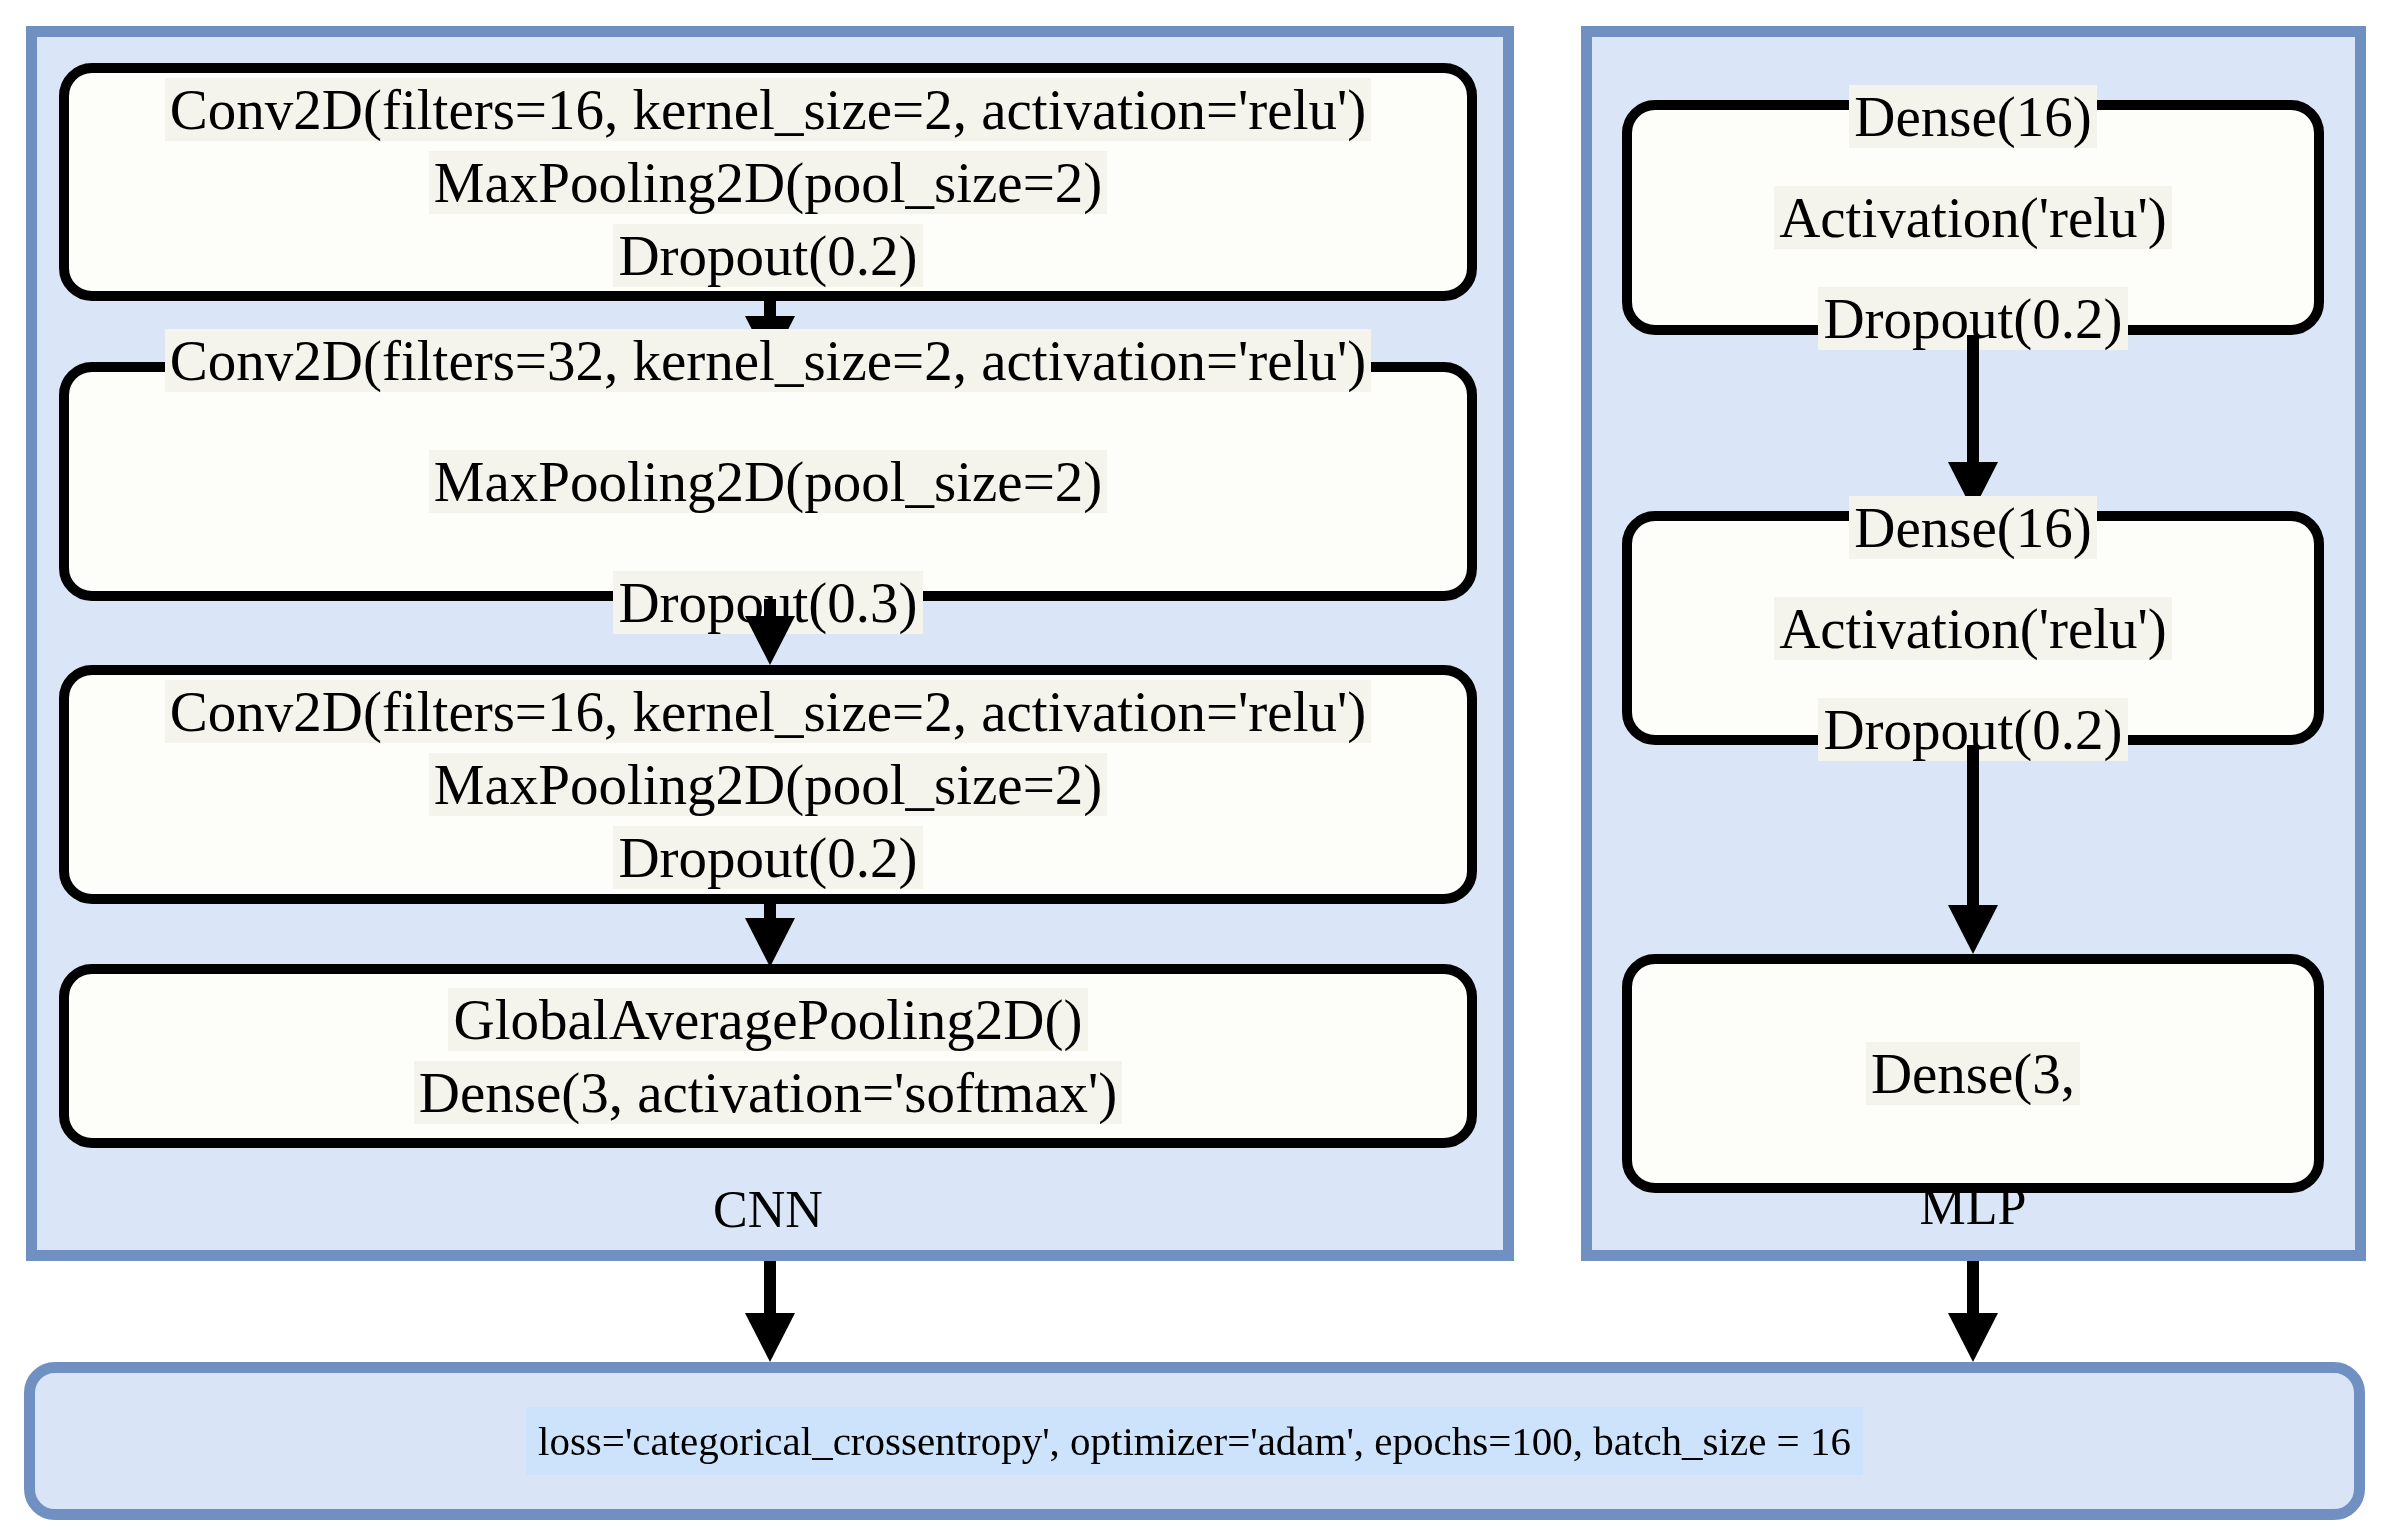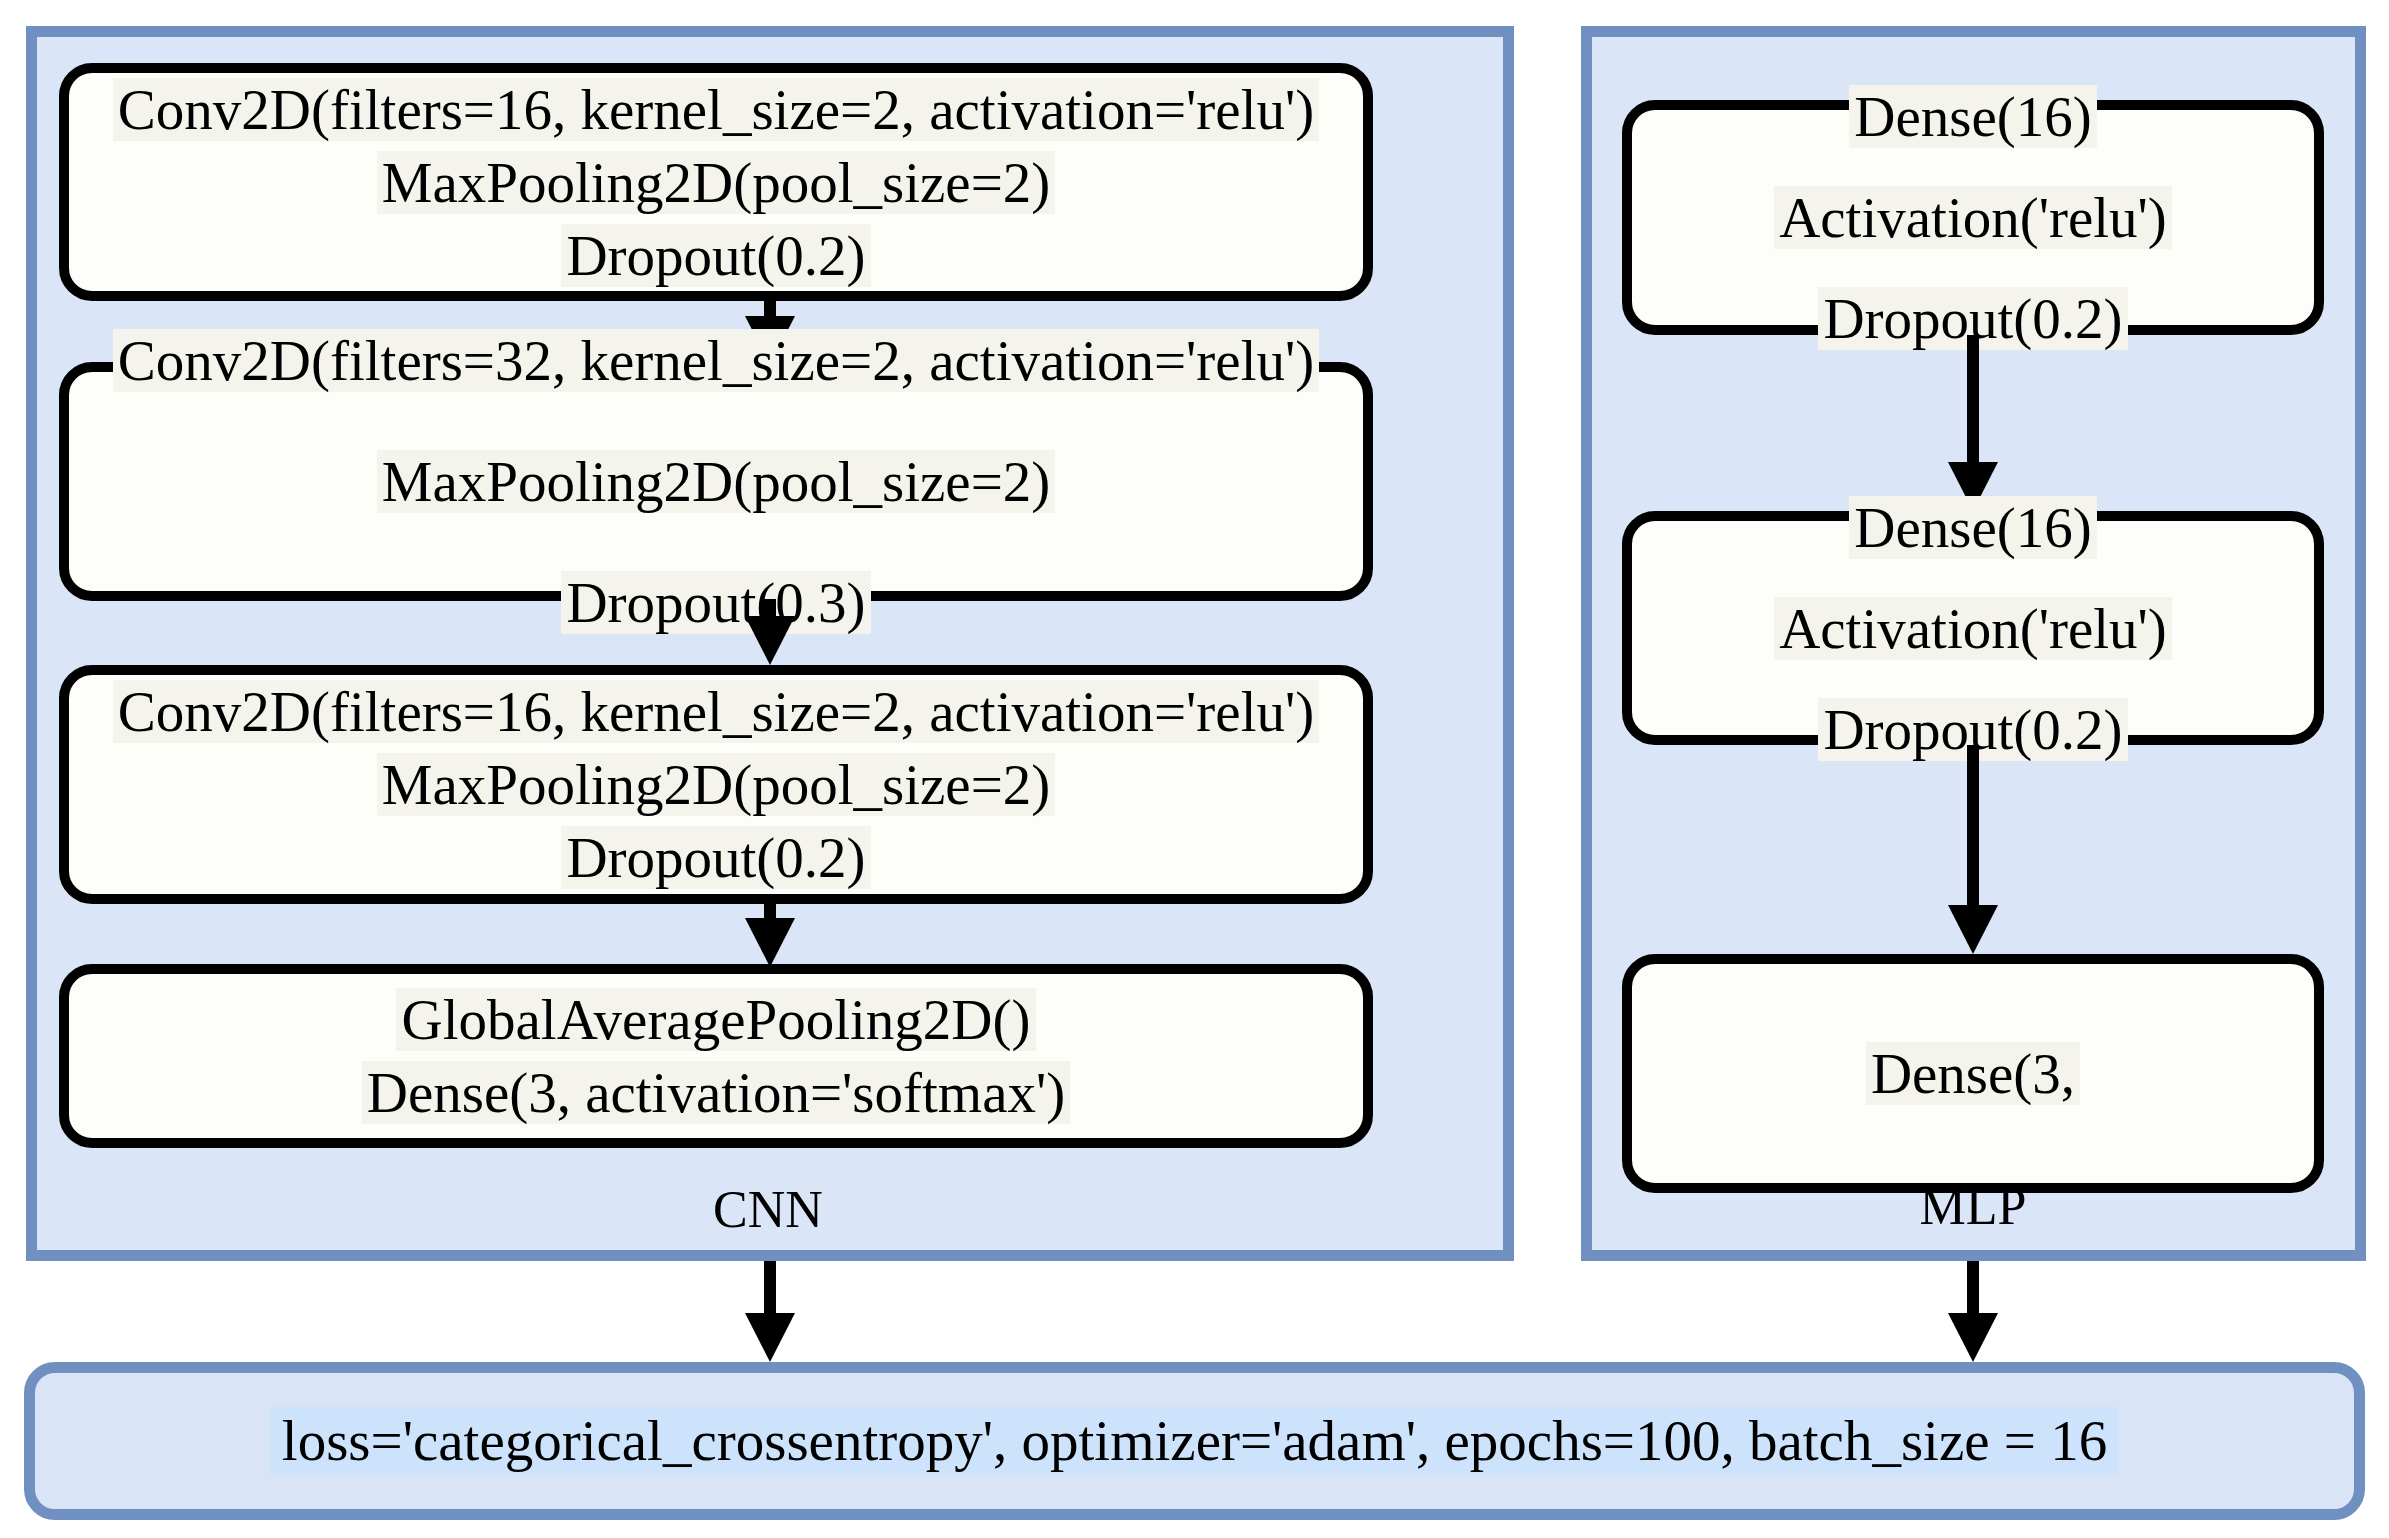--- a/index.html
+++ b/index.html
@@ -26,21 +26,21 @@
   #cnn-panel{left:26px;top:26px;width:1488px;height:1235px;}
   #mlp-panel{left:1581px;top:26px;width:785px;height:1235px;}
   .nbox{
     position:absolute;box-sizing:border-box;
     border:10.4px solid var(--box-border);
     border-radius:33px;
     background:var(--box-fill);
     display:flex;flex-direction:column;justify-content:center;align-items:center;
     text-align:center;font-size:57px;line-height:73px;white-space:nowrap;
   }
-  .cnn-box{left:59px;width:1314px;}
+  .cnn-box{left:59px;width:1418px;}
   .mlp-box{left:1622px;width:702px;gap:28px;}
   #cnn-box-1{top:63px;height:238px;}
   #cnn-box-2{top:362px;height:239px;gap:48px;}
   #cnn-box-3{top:665px;height:239px;}
   #cnn-box-4{top:964px;height:184px;}
   #mlp-box-1{top:100px;height:235px;}
   #mlp-box-2{top:511px;height:234px;}
   #mlp-box-3{top:954px;height:239px;}
   .hl{background:var(--box-text-highlight);padding:0 5.2px;}
   .panel-label{
@@ -66,21 +66,21 @@
   #mlp-arrow-1{left:1948px;top:335px;height:176px;}
   #mlp-arrow-2{left:1948px;top:745px;height:209px;}
   #mlp-arrow-out{left:1948px;top:1261px;height:101px;}
   #config-bar{
     position:absolute;left:24px;top:1362px;width:2341px;height:158px;
     box-sizing:border-box;border:11.3px solid var(--panel-border);
     border-radius:31px;background:var(--bar-fill);
     display:flex;align-items:center;justify-content:center;
   }
   #config-bar .bar-text{
-    font-size:57px;line-height:68px;white-space:nowrap;
+    font-size:41px;line-height:68px;white-space:nowrap;
     background:var(--bar-text-highlight);padding:0 12px;
   }
 </style>
 </head>
 <body>
 
 <div class="panel" id="cnn-panel">
 </div>
 
 <div class="nbox cnn-box" id="cnn-box-1">

